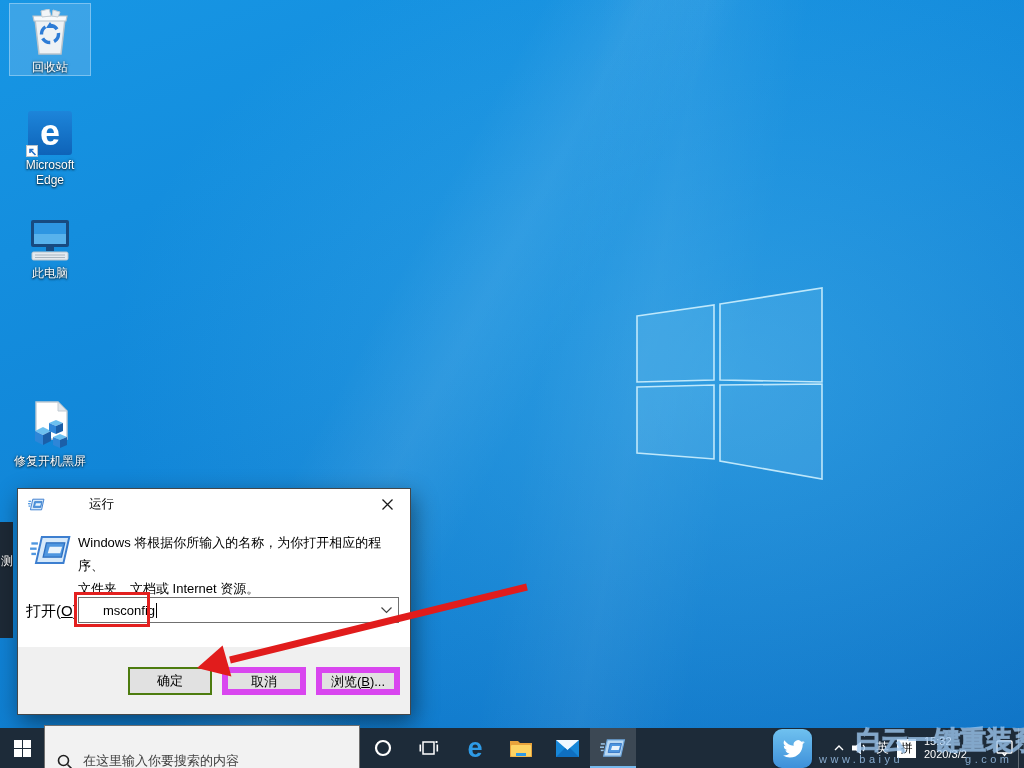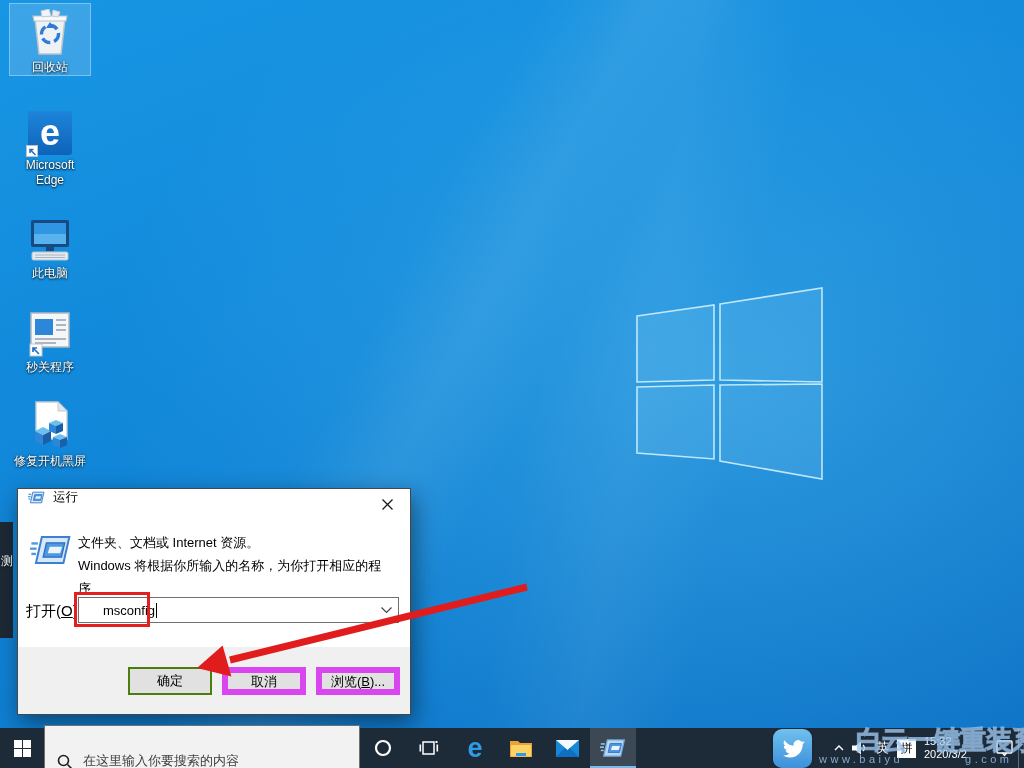--- a/index.html
+++ b/index.html
@@ -25,21 +25,21 @@
   .dicon.selected { background:rgba(140,195,240,0.32); outline:1px solid rgba(190,225,250,0.6); }
   .edge-tile { width:44px; height:44px; border-radius:3px; background:linear-gradient(180deg,#1d85da,#0e63b8);
     color:#fff; font-weight:bold; font-size:36px; line-height:44px; text-align:center; position:relative; }
   .shortcut-arrow { position:absolute; left:-2px; bottom:-2px; width:12px; height:12px; background:#fff; border:1px solid #b9c4cc; display:flex; align-items:center; justify-content:center; }
   .dark-strip { position:absolute; left:0; top:522px; width:13px; height:116px; background:#1d2936; z-index:3; }
   .dark-strip span { position:absolute; left:1px; top:31px; color:#fff; font-size:12px; text-shadow:0 1px 2px rgba(0,0,0,.8); }
 
   
   .run-dialog { position:absolute; left:17px; top:488px; width:394px; height:227px;
     background:#fff; border:1px solid #43474a; box-shadow:3px 8px 22px rgba(0,0,0,0.45); z-index:10; }
-  .titlebar { height:30px; display:flex; padding-left:10px; background:#fff; }
+  .titlebar { height:30px; display:flex; align-items:center; padding-left:10px; background:#fff;gap:36px; }
   .titlebar .ttl { margin-left:8px; font-size:12.5px; color:#000; }
   .close-btn { margin-left:auto; width:46px; height:30px; display:flex; align-items:center; justify-content:center; cursor:default; }
   .dlg-body { position:relative; height:128px; background:#fff; }
   .run-ico-lg { position:absolute; left:12px; top:14px; }
   .desc { position:absolute; left:60px; top:12px; width:322px; font-size:13px; line-height:23px; color:#000; }
   .open-label { position:absolute; left:8px; top:83px; font-size:15px; color:#000;text-align:center; }
   .combo { position:absolute; left:60px; top:78px; width:321px; height:26px; background:#fff;
     border:1px solid #707070; display:flex; align-items:center; padding-left:24px; }
   .combo-text { font-size:13px; color:#000; }
   .caret { display:inline-block; width:1px; height:15px; background:#000; margin-left:1px; }
@@ -135,38 +135,20 @@
         <rect x="7" y="33" width="36" height="8" rx="1.5" fill="#e3eaf0" stroke="#b9c4cc"></rect>
         <g stroke="#aab6c0" stroke-width="1">
             <line x1="10" y1="36" x2="40" y2="36"></line>
             <line x1="10" y1="38.5" x2="40" y2="38.5"></line>
           </g>
       </svg>
     </div>
     <div class="dicon-label">此电脑</div>
   </div>
 
-  <div class="dicon" style="top:304px;">
-    <div class="dicon-img">
-      <svg width="48" height="46" viewBox="0 0 48 46">
-        <rect x="5" y="2" width="38" height="34" fill="#f4f6f8" stroke="#aeb8c2" stroke-width="1.5"></rect>
-        <rect x="9" y="8" width="18" height="16" fill="#2e86d8"></rect>
-        <g stroke="#9aa6b2" stroke-width="1.6">
-          <line x1="30" y1="9" x2="40" y2="9"></line>
-            <line x1="30" y1="14" x2="40" y2="14"></line>
-          <line x1="30" y1="19" x2="40" y2="19"></line>
-            <line x1="9" y1="28" x2="40" y2="28"></line>
-          <line x1="9" y1="32" x2="30" y2="32"></line>
-        </g>
-        <rect x="4" y="33" width="12" height="12" fill="#fff" stroke="#b9c4cc"></rect>
-        <path d="M13 43 L7 37 M7 41 V37 H11" stroke="#2470c8" stroke-width="1.7" fill="none"></path>
-      </svg>
-    </div>
-    <div class="dicon-label">秒关程序</div>
-  </div>
 
   <div class="dicon" style="top:398px;">
     <div class="dicon-img">
       <svg width="46" height="50" viewBox="0 0 46 50">
         <path d="M9 1 h22 l9 9 v28 h-31 z" fill="#fff" stroke="#c2ccd4" stroke-width="1.4"></path>
         <path d="M31 1 l9 9 h-9 z" fill="#dfe6ec" stroke="#c2ccd4" stroke-width="1"></path>
         <g>
           <polygon points="8,30 16,26 24,30 16,34" fill="#6cc0f0"></polygon>
           <polygon points="8,30 16,34 16,44 8,40" fill="#2e86d8"></polygon>
           <polygon points="24,30 16,34 16,44 24,40" fill="#1b5fa8"></polygon>
@@ -211,22 +193,22 @@
         <g stroke="#4f97e0" stroke-width="1.8">
             <line x1="1" y1="8" x2="6" y2="8"></line>
             <line x1="0" y1="12" x2="5" y2="12"></line>
             <line x1="1" y1="16" x2="4.5" y2="16"></line>
           </g>
         <polygon points="9,3 30,3 25.5,23 4.5,23" fill="#d6e9fa" stroke="#3d7fd0" stroke-width="1.5"></polygon>
         <polygon points="12.5,7.5 26.5,7.5 24,18.5 10,18.5" fill="#4f97e0" stroke="#2d6fc0" stroke-width="1"></polygon>
         <polygon points="15,10.5 24.5,10.5 23,15.5 13.5,15.5" fill="#eaf4fc"></polygon>
       </svg>
       <div class="desc">
+        <div>Windows 将根据你所输入的名称，为你打开相应的程序、</div>
         <div>文件夹、文档或 Internet 资源。</div>
-        <div>Windows 将根据你所输入的名称，为你打开相应的程序、</div>
       </div>
       <div class="open-label"><span>打开(</span><span class="u">O</span><span>):</span></div>
       <div class="combo">
         <span class="combo-text">msconfig</span>
           <span class="caret"></span>
         <span class="chev">
           <svg width="11" height="7" viewBox="0 0 11 7">
               <path d="M0.5 0.5 L5.5 5.5 L10.5 0.5" stroke="#444" stroke-width="1.2" fill="none"></path>
             </svg>
         </span>

